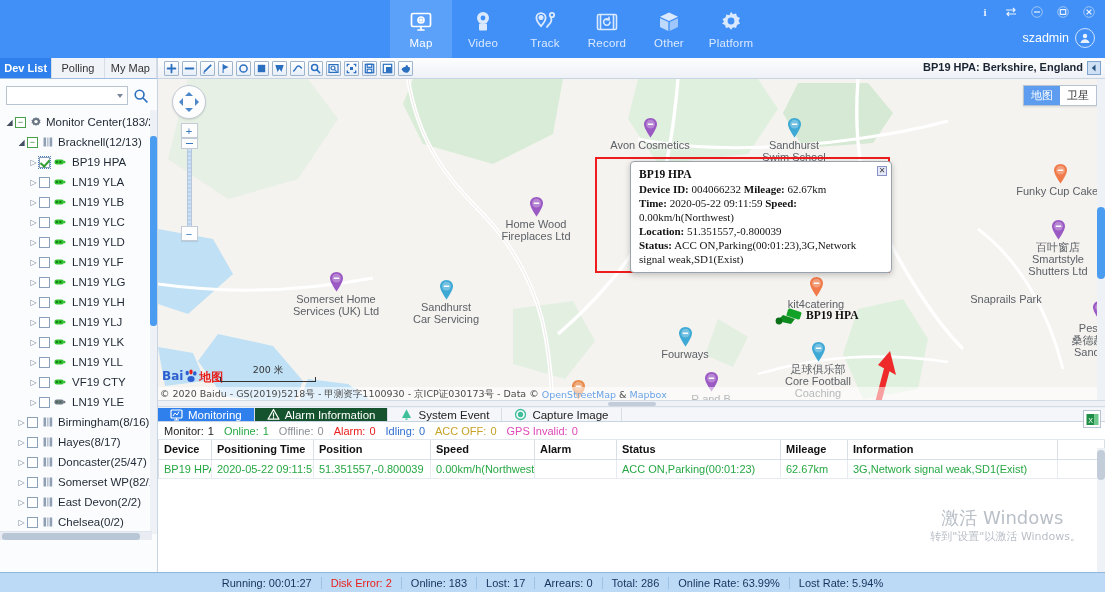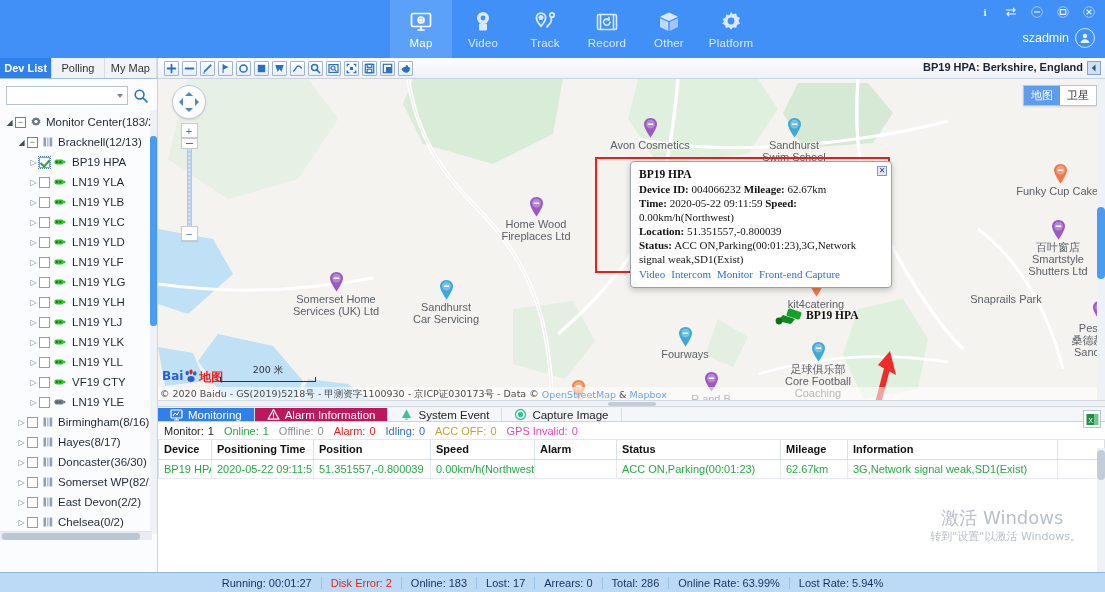--- a/index.html
+++ b/index.html
@@ -233,21 +233,21 @@
   .map-split .grip { width: 48px; height: 4px; background: #c3cdda; border-radius: 2px; }
 
   
   .bottom { position: absolute; left: 158px; top: 408px; width: 947px; height: 164px; background: #fff; }
   .btabs { display: flex; height: 14px; border-bottom: 1px solid #c9d4e2; background: #f4f6fa; }
   .btab {
     display: flex; align-items: center; gap: 5px; padding: 0 12px; font-size: 11.5px;
     border-right: 1px solid #d6dde7; cursor: pointer; color: #222;
   }
   .btab.active-blue { background: #2f80ed; color: #fff; }
-  .btab.active-red { background: #be185d; color: #fff; }
+  .btab.active-red { background: #14532d; color: #fff; }
   .btab svg { width: 13px; height: 13px; display: block; }
   .xls-btn {
     position: absolute; right: 4px; top: 2px; width: 18px; height: 18px;
     border: 1px solid #b9c4d2; background: #fff; display: flex; align-items: center; justify-content: center; cursor: pointer;
   }
   .xls-btn svg { width: 13px; height: 13px; }
 
   .statusline {
     height: 18px; display: flex; align-items: center; gap: 4px;
     padding-left: 6px; font-size: 11px; border-bottom: 1px solid #e3e8ef; background: #fff;
@@ -639,21 +639,21 @@
         <div class="tnode tw-1">
           <span class="arrow">▷</span>
           <span class="cbox"></span>
           <span class="ico-grp">
             <svg viewBox="0 0 12 12">
               <rect x="1.5" y="1.5" width="2.6" height="9" fill="#8fa0b4"></rect>
               <rect x="5" y="1.5" width="1.6" height="9" fill="#b9c4d2"></rect>
               <rect x="7.6" y="1.5" width="2.6" height="9" fill="#8fa0b4"></rect>
             </svg>
           </span>
-          <span class="tlabel">Doncaster(36/30)</span>
+          <span class="tlabel">Doncaster(25/47)</span>
         </div>
         <div class="tnode tw-1">
           <span class="arrow">▷</span>
           <span class="cbox"></span>
           <span class="ico-grp">
             <svg viewBox="0 0 12 12">
               <rect x="1.5" y="1.5" width="2.6" height="9" fill="#8fa0b4"></rect>
               <rect x="5" y="1.5" width="1.6" height="9" fill="#b9c4d2"></rect>
               <rect x="7.6" y="1.5" width="2.6" height="9" fill="#8fa0b4"></rect>
             </svg>
@@ -1008,21 +1008,20 @@
           <span>0.00km/h(Northwest)</span>
         </div>
         <div class="iw-row">
           <b>Location:</b>
           <span>51.351557,-0.800039</span>
         </div>
         <div class="iw-row">
           <b>Status:</b>
           <span>ACC ON,Parking(00:01:23),3G,Network signal weak,SD1(Exist)</span>
         </div>
-        <div class="iw-links" id="iwlinks"><a>Video</a><a>Intercom</a><a>Monitor</a><a>Front-end Capture</a></div>
       </div>
 
       <div class="veh-marker">
         <svg viewBox="0 0 28 18">
           <path d="M2 14l6-6 12 4-4 5z" fill="#0e8a1f"></path>
           <rect x="12" y="3" width="14" height="8" rx="1.5" transform="rotate(18 19 7)" fill="#12a227"></rect>
           <circle cx="4" cy="14" r="3.4" fill="#0b6f18"></circle>
         </svg>
       </div>
       <div class="veh-plate">BP19 HPA</div>

